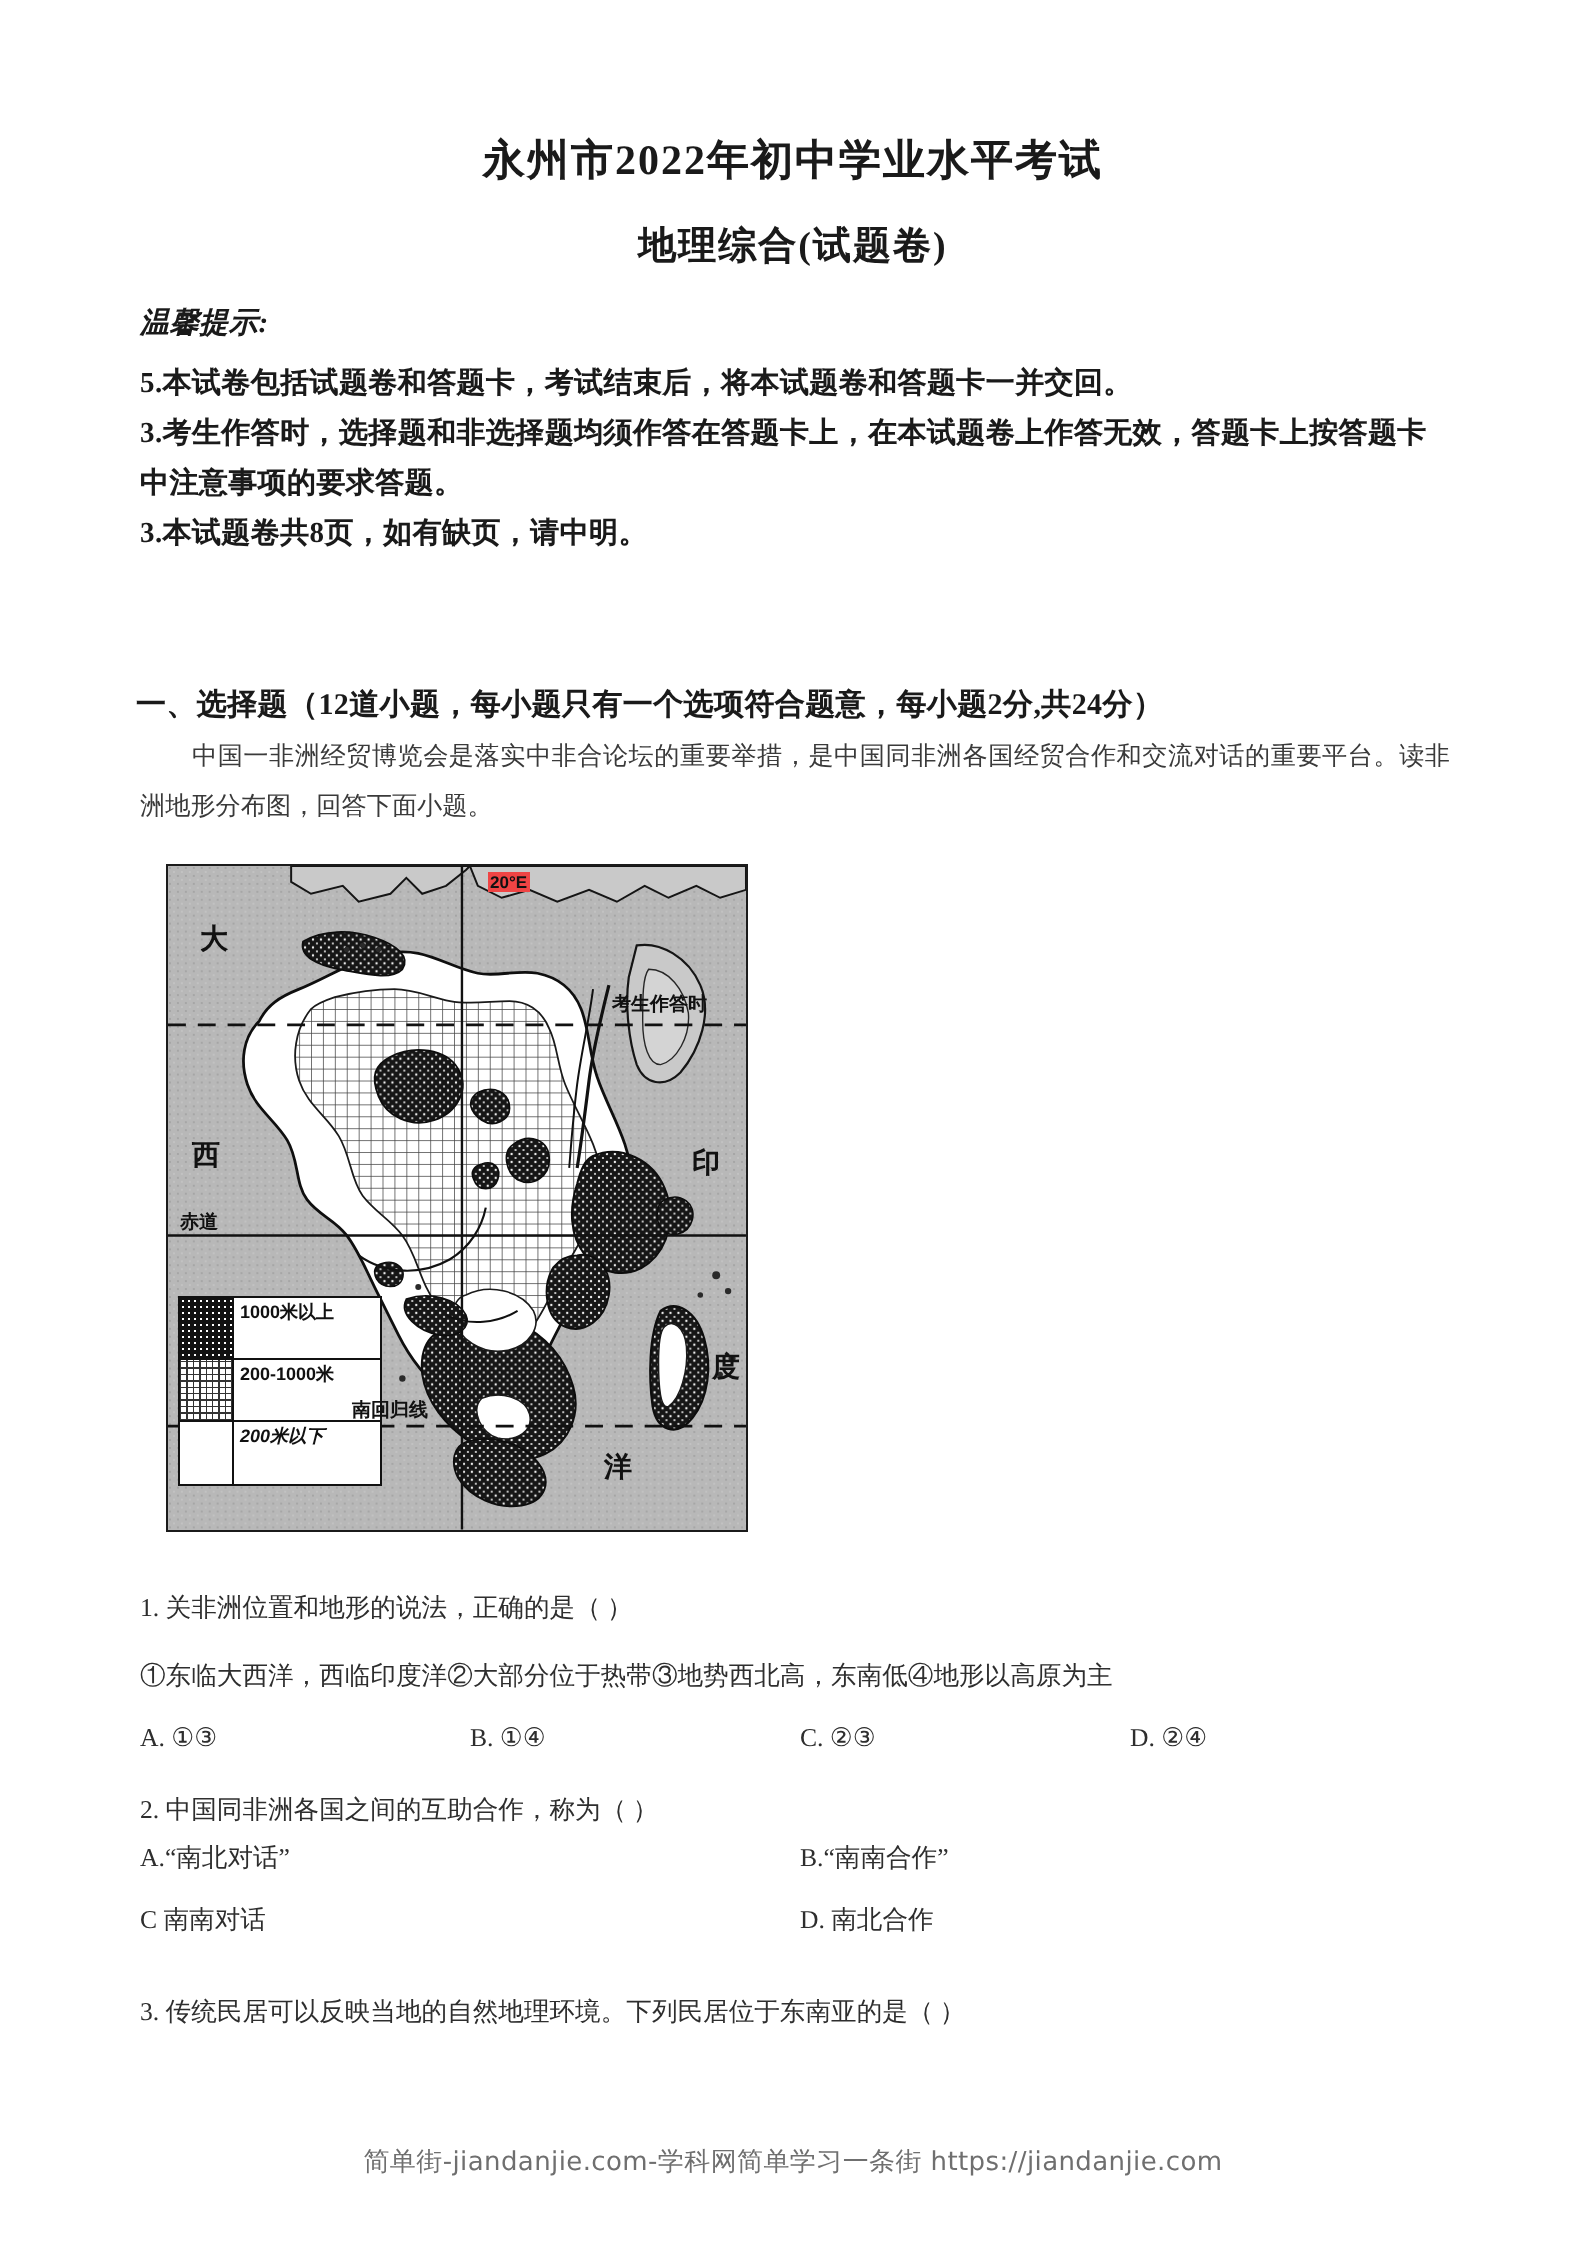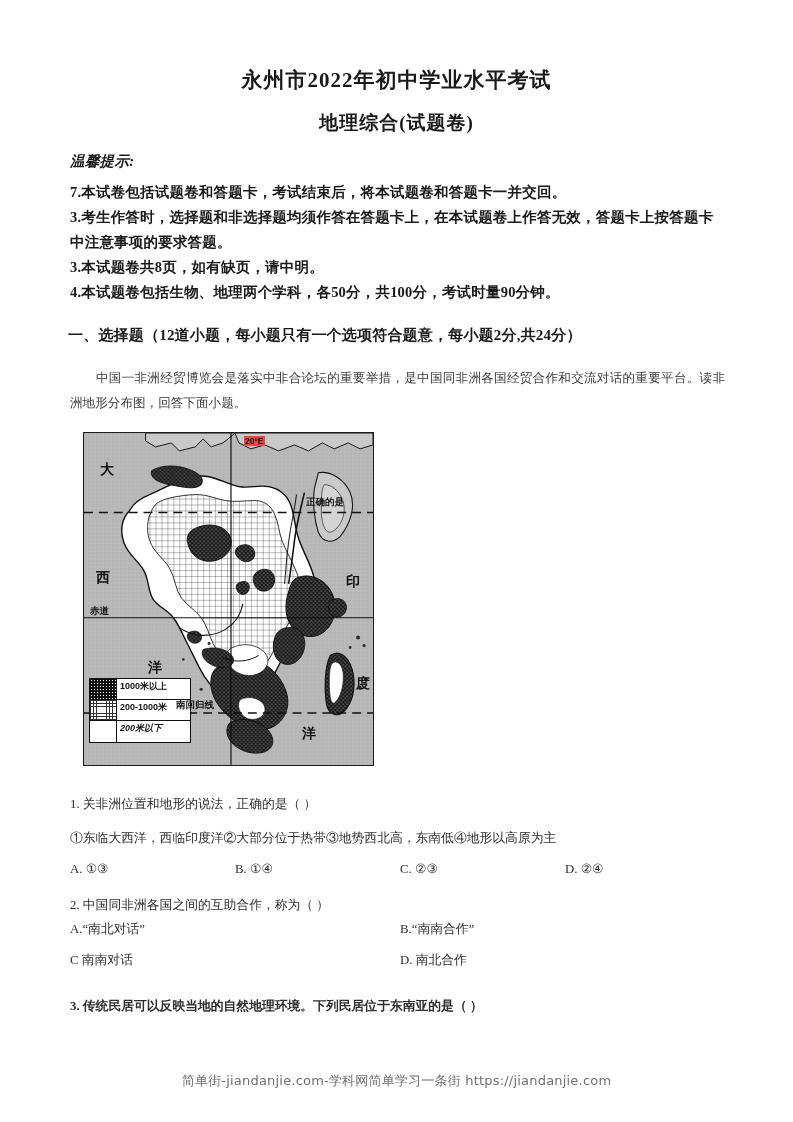--- a/index.html
+++ b/index.html
@@ -62,21 +62,21 @@
     font-size: 14.5px;
     font-weight: bold;
     line-height: 1.72;
     margin: 0;
     letter-spacing: .2px;
   }
 
   
   .section-heading {
     position: absolute;
-    top: 326px;
+    top: 343px;
     left: 68px;
     width: 660px;
     font-size: 15px;
     font-weight: bold;
     letter-spacing: .2px;
   }
 
   
   .intro {
     position: absolute;
@@ -120,21 +120,21 @@
     bottom: 22px;
     width: 102px;
     border: 1.3px solid #111;
     background: #fff;
     z-index: 9;
     padding: 0;
   }
   .legend-row {
     display: flex;
     align-items: stretch;
-    height: 21px;
+    height: 31px;
     border-bottom: 1.1px solid #111;
   }
   .legend-row:last-child { border-bottom: none; font-style: italic; }
   .legend-swatch {
     width: 27px;
     border-right: 1.1px solid #111;
     flex: none;
   }
   .sw-high {
     background-color: #111;
@@ -194,24 +194,23 @@
 </head>
 <body>
 
 <div class="page">
 
   <h1 class="title-main">永州市2022年初中学业水平考试</h1>
   <h2 class="title-sub">地理综合(试题卷)</h2>
 
   <div class="notice">
     <p class="notice-head">温馨提示:</p>
-    <p class="notice-line">7.本试卷包括试题卷和答题卡，考试结束后，将本试题卷和答题卡一并交回。</p>
+    <p class="notice-line">5.本试卷包括试题卷和答题卡，考试结束后，将本试题卷和答题卡一并交回。</p>
     <p class="notice-line">3.考生作答时，选择题和非选择题均须作答在答题卡上，在本试题卷上作答无效，答题卡上按答题卡中注意事项的要求答题。</p>
     <p class="notice-line">3.本试题卷共8页，如有缺页，请中明。</p>
-    <p class="notice-line">4.本试题卷包括生物、地理两个学科，各50分，共100分，考试时量90分钟。</p>
   </div>
 
   <div class="section-heading">一、选择题（12道小题，每小题只有一个选项符合题意，每小题2分,共24分）</div>
 
   <div class="intro">中国一非洲经贸博览会是落实中非合论坛的重要举措，是中国同非洲各国经贸合作和交流对话的重要平台。读非洲地形分布图，回答下面小题。</div>
 
   <div class="map-figure">
     <svg class="map-canvas" viewBox="0 0 291 334" preserveAspectRatio="none">
       <defs>
         <pattern id="seaTex" width="4" height="4" patternUnits="userSpaceOnUse">
@@ -320,21 +319,21 @@
       <line x1="148" y1="0" x2="148" y2="334" stroke="#111" stroke-width="1.2"></line>
 
       <line x1="0" y1="186" x2="291" y2="186" stroke="#111" stroke-width="1.2"></line>
 
       <line x1="0" y1="80" x2="291" y2="80" stroke="#111" stroke-width="1.4" stroke-dasharray="9 6"></line>
 
       <line x1="0" y1="282" x2="291" y2="282" stroke="#111" stroke-width="1.4" stroke-dasharray="9 6"></line>
     </svg>
 
     <span class="map-label lbl-sm" style="left:160px; top:3px; background:#ef4444; padding:0 1px;">20°E</span>
-    <span class="map-label lbl-mid" style="left:222px; top:63px;">正确的是</span>
+    <span class="map-label lbl-mid" style="left:222px; top:63px;">考生作答时</span>
     <span class="map-label lbl-mid" style="left:6px; top:172px;">赤道</span>
     <span class="map-label lbl-mid" style="left:92px; top:266px; z-index:10;">南回归线</span>
 
     <span class="map-label lbl-big" style="left:16px; top:28px;">大</span>
     <span class="map-label lbl-big" style="left:12px; top:136px;">西</span>
     <span class="map-label lbl-big" style="left:64px; top:226px;">洋</span>
 
     <span class="map-label lbl-big" style="left:262px; top:140px;">印</span>
     <span class="map-label lbl-big" style="left:272px; top:242px;">度</span>
     <span class="map-label lbl-big" style="left:218px; top:292px;">洋</span>
@@ -373,19 +372,19 @@
   </div>
   <div class="q-block q-options two" style="top:921px;">
     <div>A.“南北对话”</div>
     <div>B.“南南合作”</div>
   </div>
   <div class="q-block q-options two" style="top:952px;">
     <div>C  南南对话</div>
     <div>D. 南北合作</div>
   </div>
 
-  <div class="q-block" style="top:996px;font-weight:bold;">
+  <div class="q-block" style="top:996px;">
     <div class="q-stem">3. 传统民居可以反映当地的自然地理环境。下列民居位于东南亚的是（    ）</div>
   </div>
 
   <div class="footer">简单街-jiandanjie.com-学科网简单学习一条街 https://jiandanjie.com</div>
 
 </div>
 
 </body></html>

